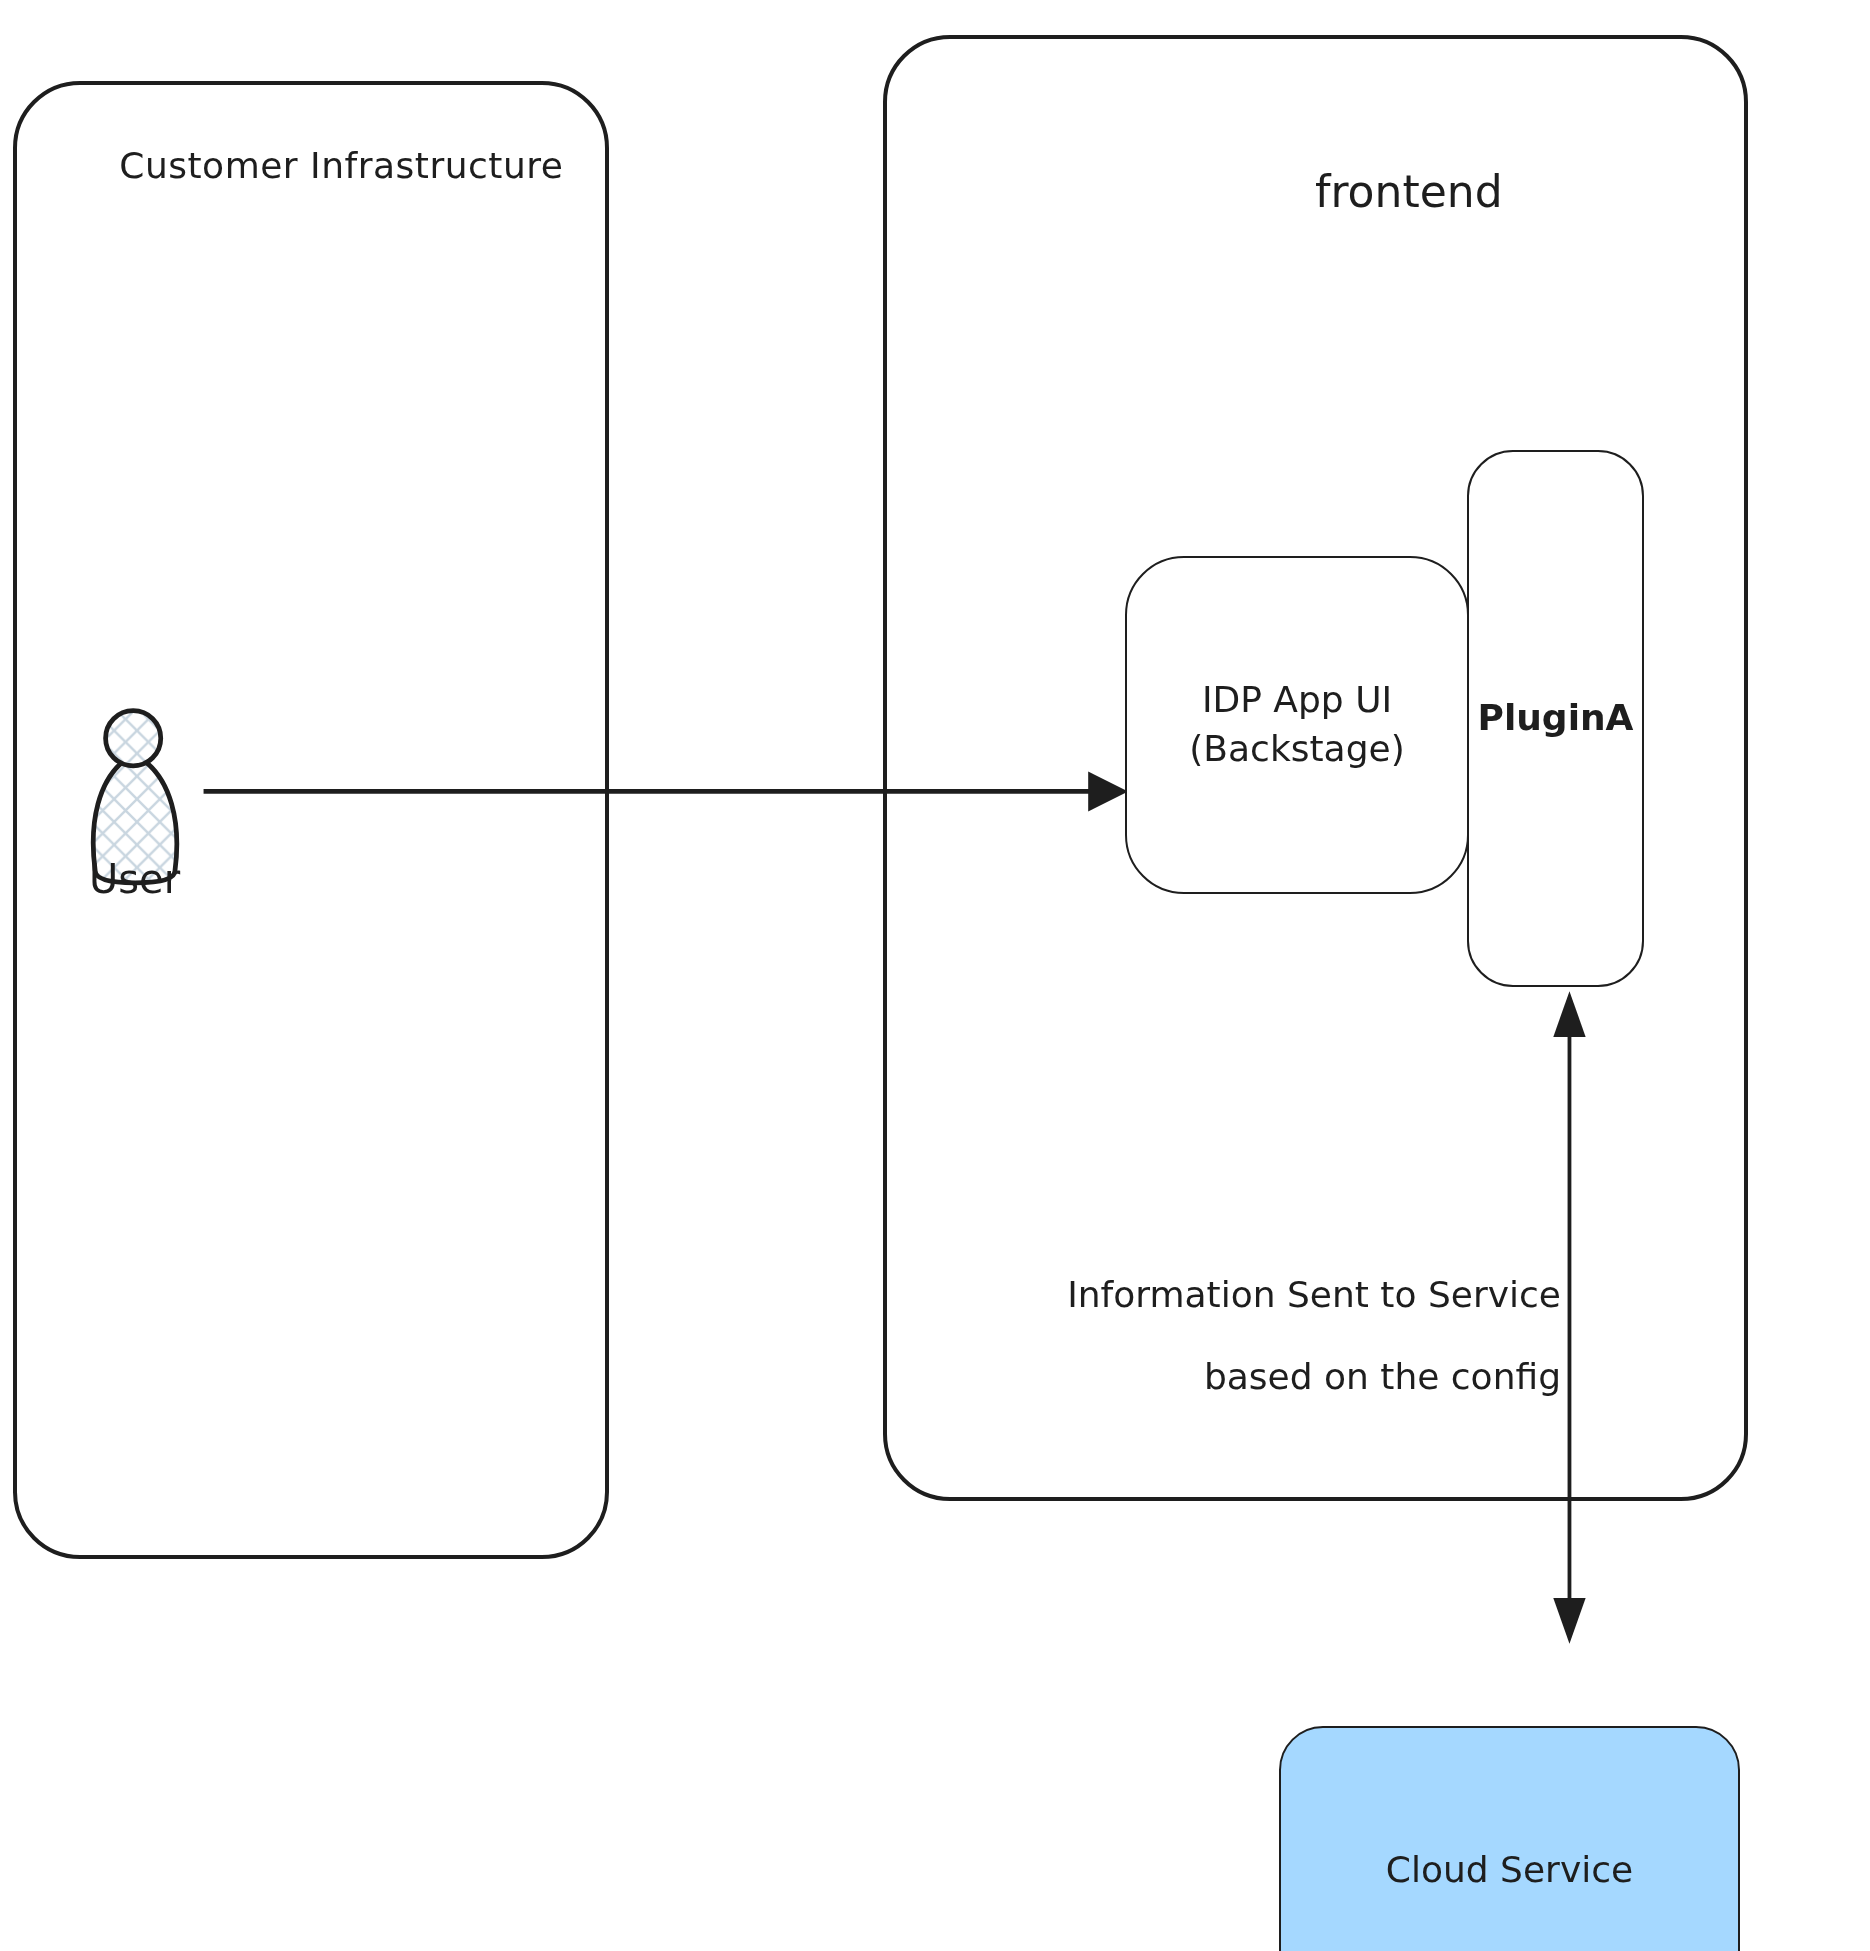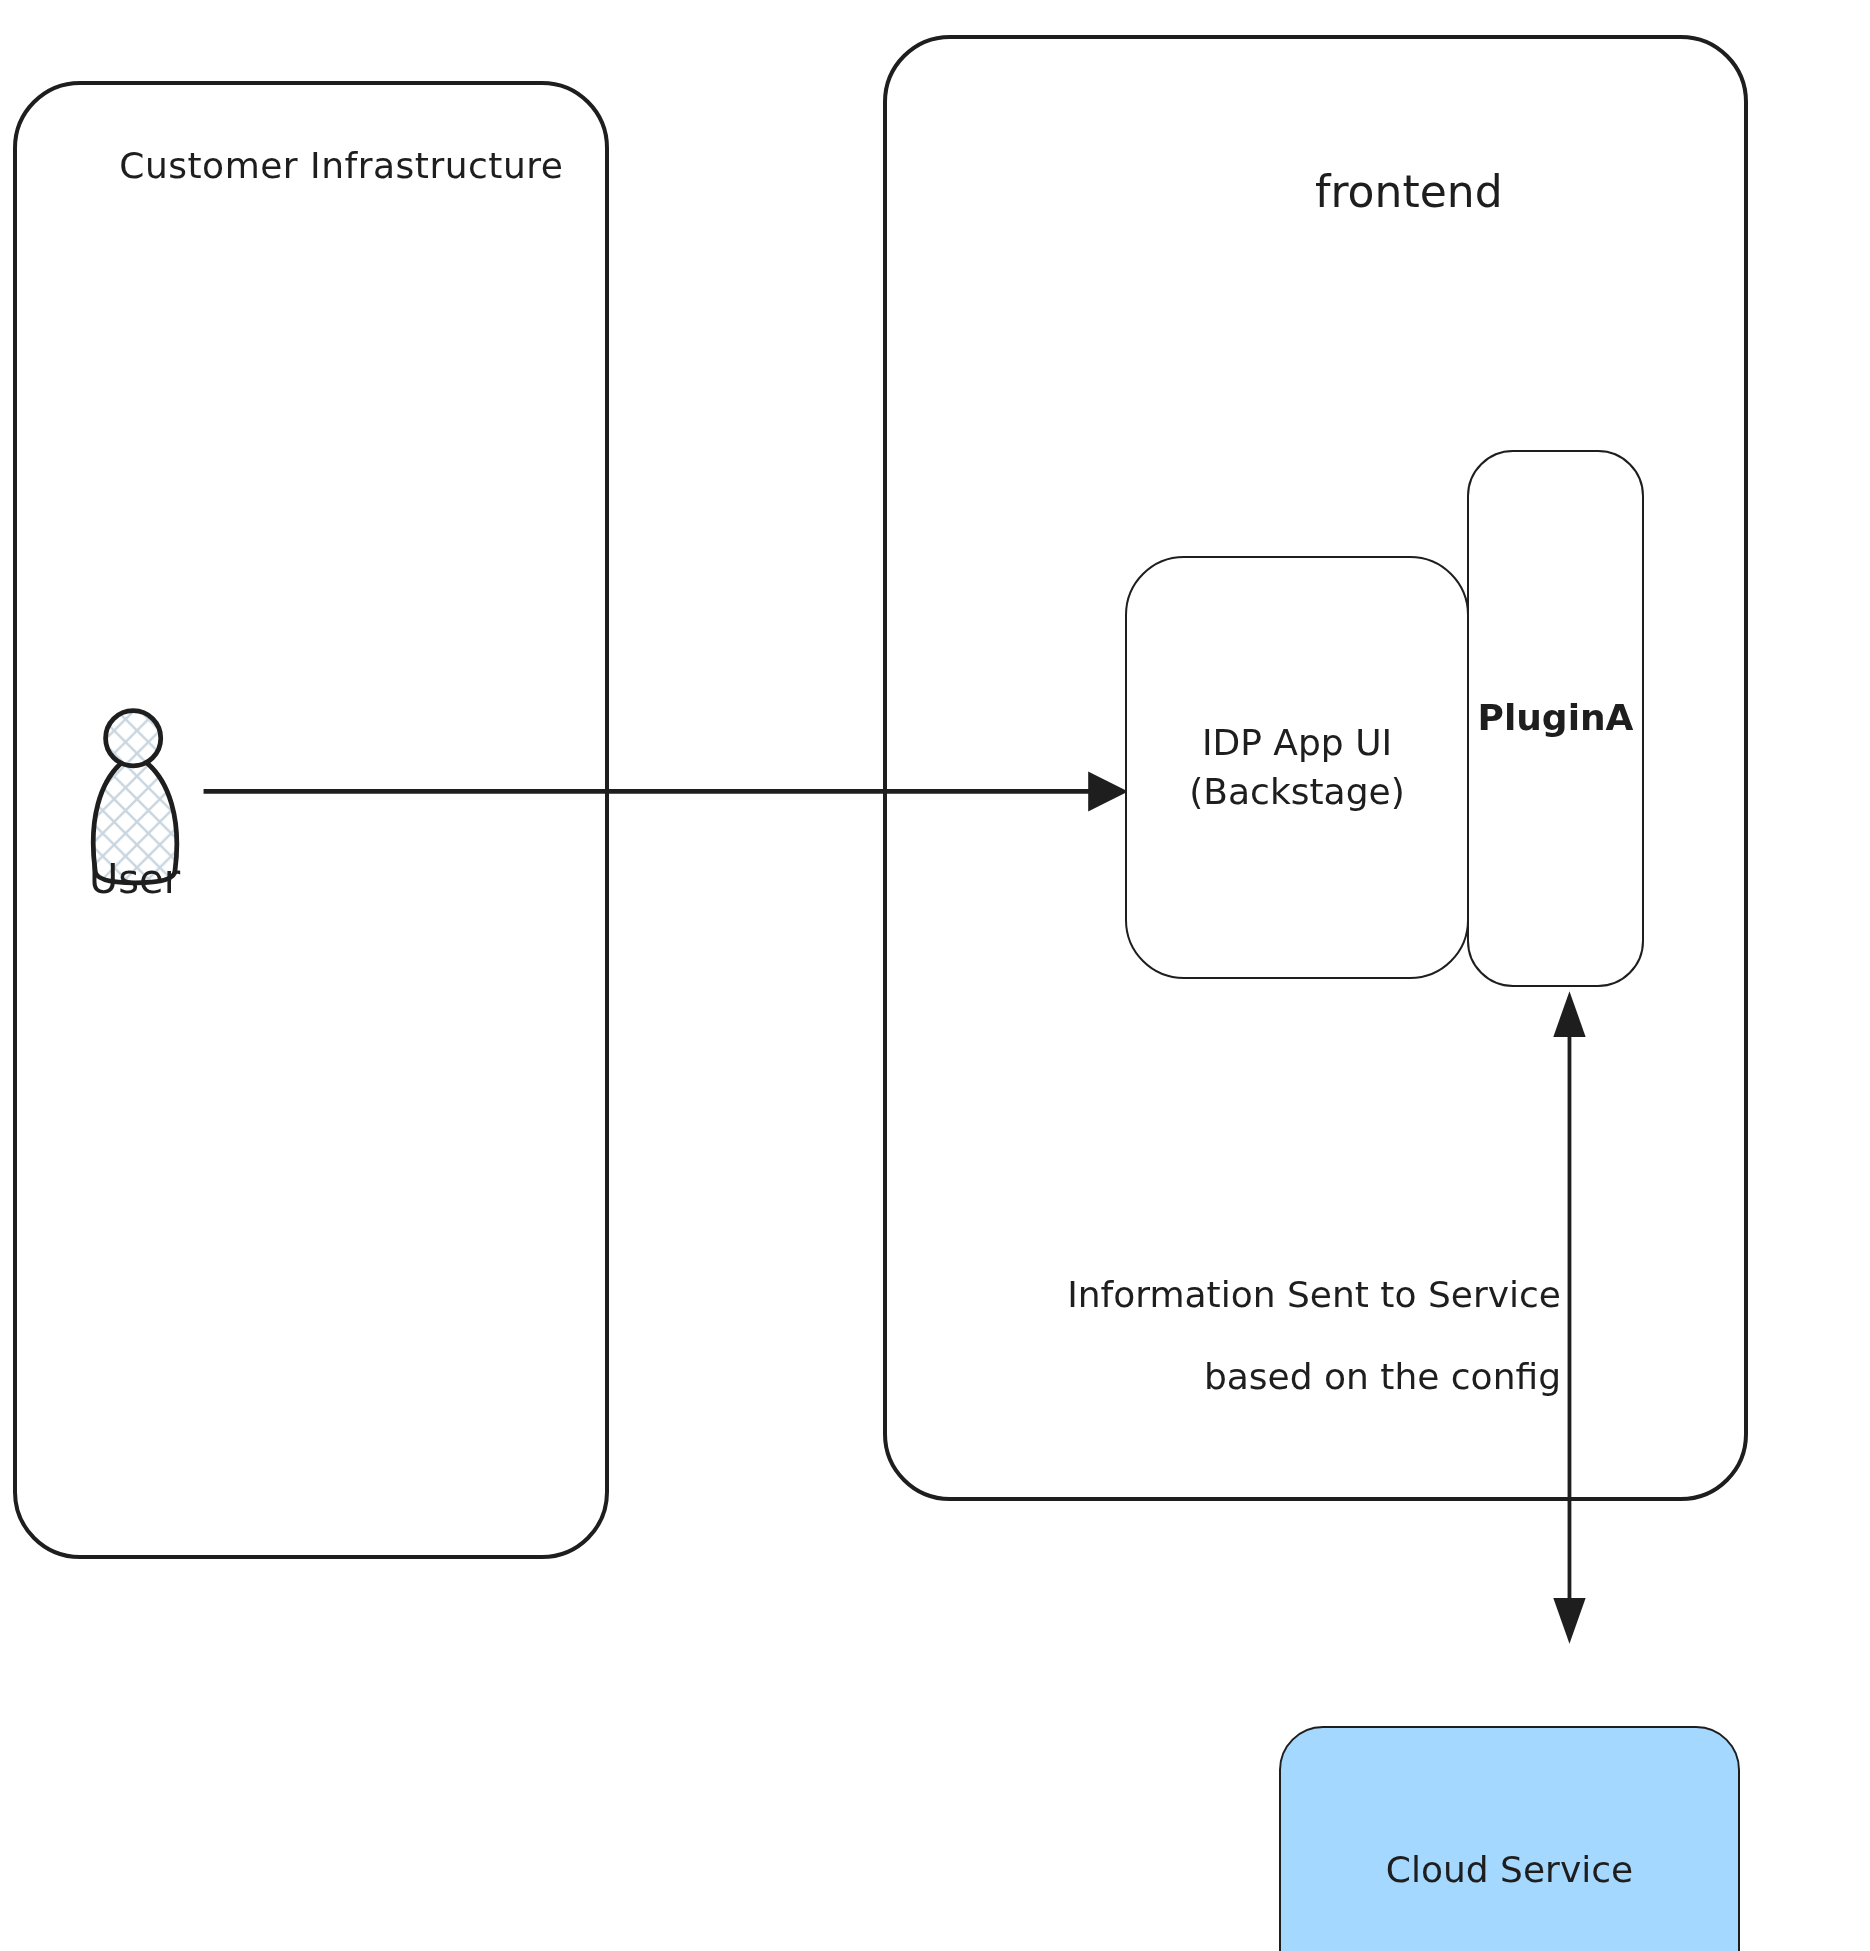--- a/index.html
+++ b/index.html
@@ -55,21 +55,21 @@
     position: absolute;
     border: 2.9px solid var(--stroke, #1e1e1e);
     background: #ffffff;
     display: flex;
     align-items: center;
     justify-content: center;
     text-align: center;
     font-size: 36px;
     line-height: 1.35;
   }
-  .node-idp    { left:1125px; top:556px;  width:344px; height:423px; border-radius:59px; }
+  .node-idp    { left:1125px; top:556px;  width:344px; height:338px; border-radius:59px; }
   .node-plugin { left:1467px; top:450px;  width:177px; height:537px; border-radius:46px;font-weight:bold; }
   .node-cloud  { left:1279px; top:1726px; width:461px; height:289px; border-radius:44px;
                  background: var(--cloud-fill, #a5d8ff); }
 
   .edge-label { position: absolute; white-space: nowrap; }
   .label-view-plugin {
     left: 333px; top: 713px;
     font-size: 44px;
     font-weight: bold;
     letter-spacing: 1px;

